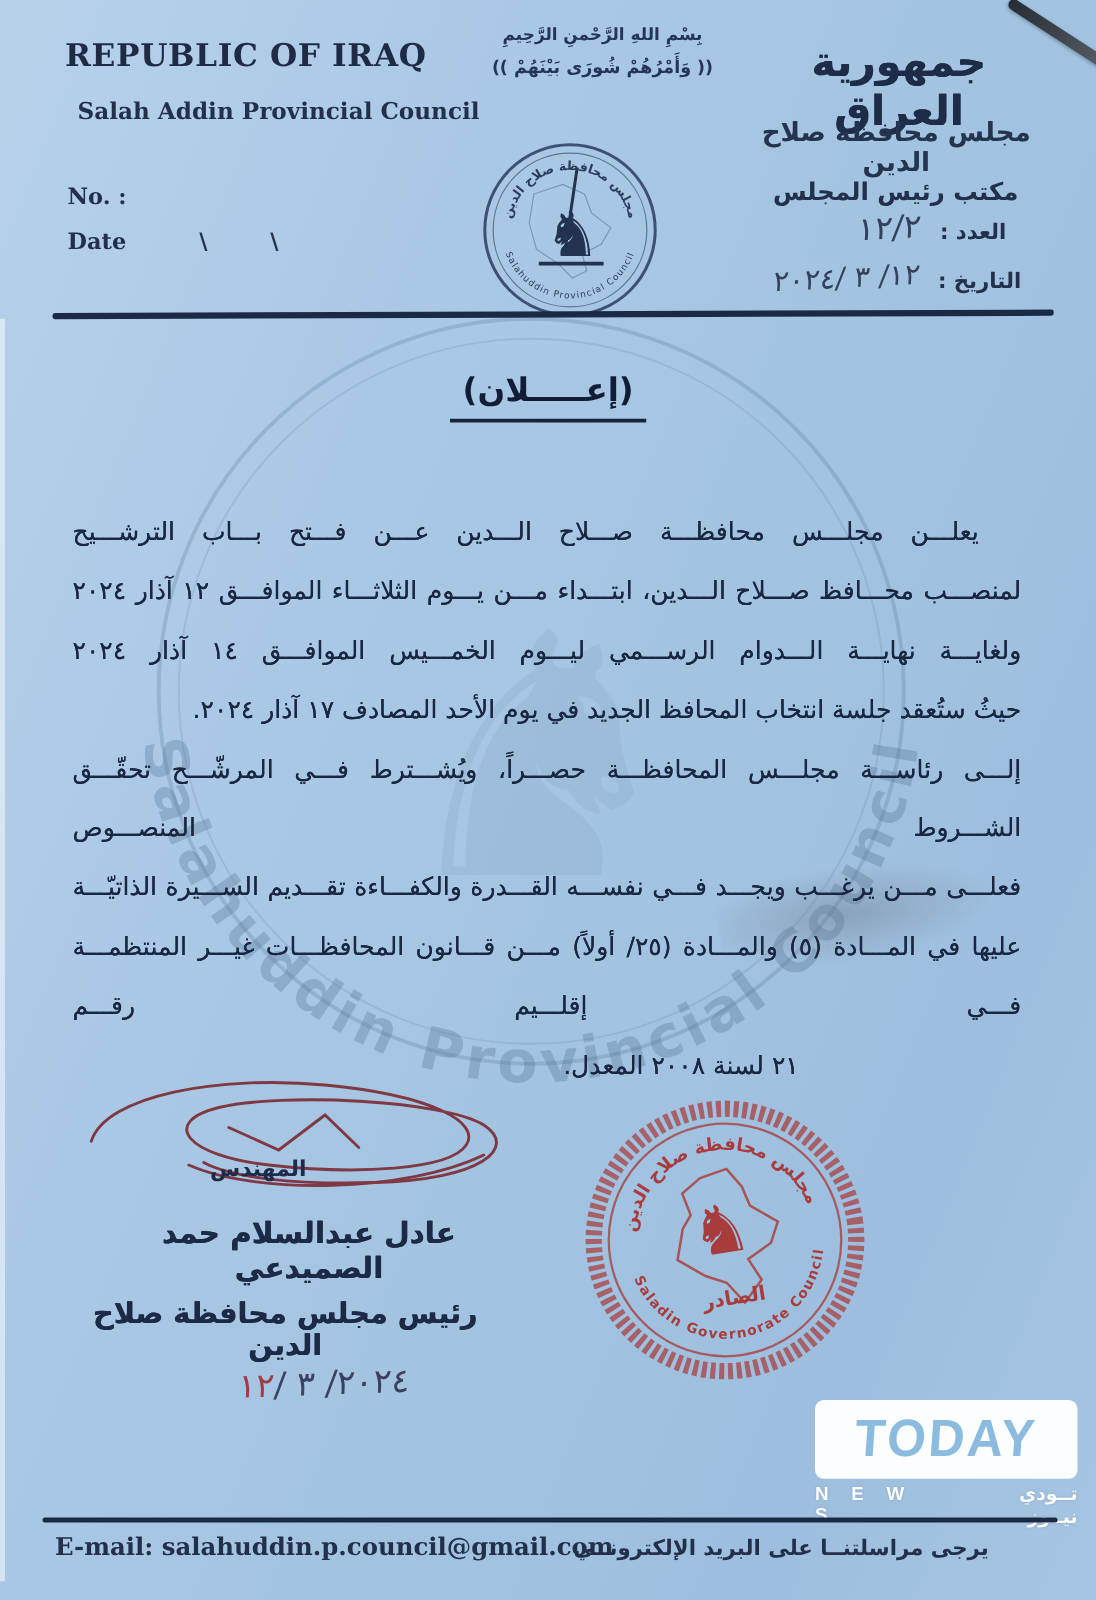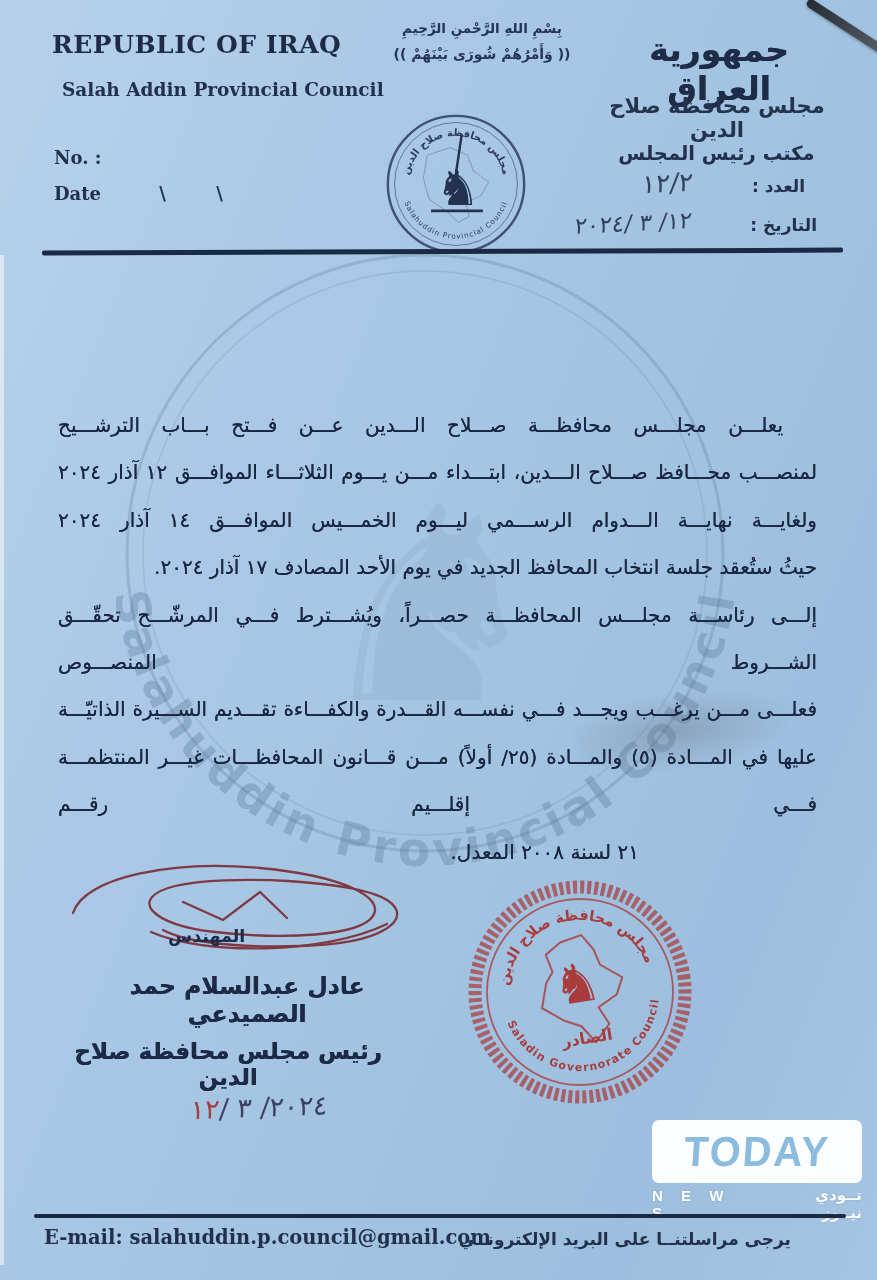--- a/index.html
+++ b/index.html
@@ -35,21 +35,21 @@
   .seal{left:384px;top:112px;}
   
   .ar-country{right:38px;top:30px;width:240px;text-align:center;font-size:33px;font-weight:bold;
     color:#1e2c48;direction:rtl;text-shadow:.4px 0 0 #1e2c48;}
   .ar-council{right:25px;top:94px;width:270px;text-align:center;font-size:21px;font-weight:bold;
     color:#24334e;direction:rtl;}
   .ar-office{right:58px;top:142px;width:205px;text-align:center;font-size:19.5px;font-weight:bold;
     color:#22304c;direction:rtl;}
   .ar-num{right:72px;top:168px;direction:rtl;color:#22304c;}
   .ar-date{right:60px;top:210px;direction:rtl;color:#22304c;}
-  .ar-num .lbl,.ar-date .lbl{font-size:17px;font-weight:bold;margin-left:44px;}
+  .ar-num .lbl,.ar-date .lbl{font-size:17px;font-weight:bold;}
   .hand{display:inline-block;font-size:26px;color:#33415f;letter-spacing:2px;
     transform:skewX(-8deg) rotate(-3deg);margin:0 10px;direction:ltr;unicode-bidi:bidi-override;}
   .ar-date .hand{font-size:23px;}
   
   .rule{background:#1a2a45;border-radius:2px;}
   .rule-top{left:42px;top:249px;width:801px;height:4.5px;transform:rotate(-.2deg);}
   .rule-bottom{left:34px;top:1214px;width:812px;height:4px;}
   
   .title-wrap{left:0;top:296px;width:100%;text-align:center;}
   .title-wrap span{display:inline-block;font-size:26px;font-weight:bold;color:#111d36;
@@ -149,20 +149,23 @@
     <span class="lbl">العدد :</span>
     <span class="hand">١٢/٢</span>
   </div>
   <div class="abs ar-date">
     <span class="lbl">التاريخ :</span>
     <span class="hand">٢٠٢٤/ ٣ /١٢</span>
   </div>
 
   <div class="abs rule rule-top"></div>
 
+  <div class="abs title-wrap">
+    <span>(إعـــــلان)</span>
+  </div>
 
   <div class="abs body-text">
     <div class="l1 j">يعلـــن مجلـــس محافظـــة صـــلاح الـــدين عـــن فـــتح بـــاب الترشـــيح</div>
     <div class="j">لمنصـــب محـــافظ صـــلاح الـــدين، ابتـــداء مـــن يـــوم الثلاثـــاء الموافـــق ١٢ آذار ٢٠٢٤</div>
     <div class="j">ولغايـــة نهايـــة الـــدوام الرســـمي ليـــوم الخمـــيس الموافـــق ١٤ آذار ٢٠٢٤</div>
     <div>حيثُ ستُعقد جلسة انتخاب المحافظ الجديد في يوم الأحد المصادف ١٧ آذار ٢٠٢٤.</div>
     <div class="j">إلـــى رئاســـة مجلـــس المحافظـــة حصـــراً، ويُشـــترط فـــي المرشّـــح تحقّـــق الشـــروط المنصـــوص</div>
     <div class="j">فعلـــى مـــن يرغـــب ويجـــد فـــي نفســـه القـــدرة والكفـــاءة تقـــديم الســـيرة الذاتيّـــة</div>
     <div class="j">عليها في المـــادة (٥) والمـــادة (٢٥/ أولاً) مـــن قـــانون المحافظـــات غيـــر المنتظمـــة فـــي إقلـــيم رقـــم</div>
     <div class="l8">٢١ لسنة ٢٠٠٨ المعدل.</div>

